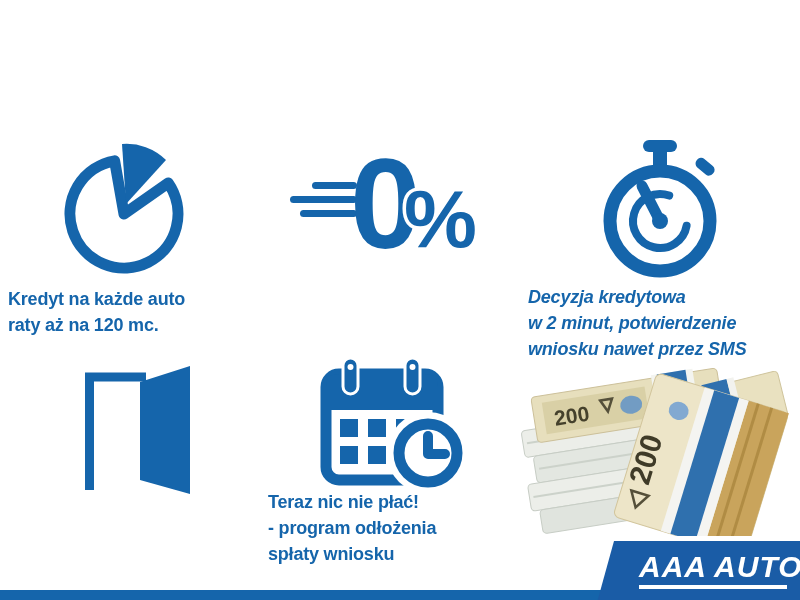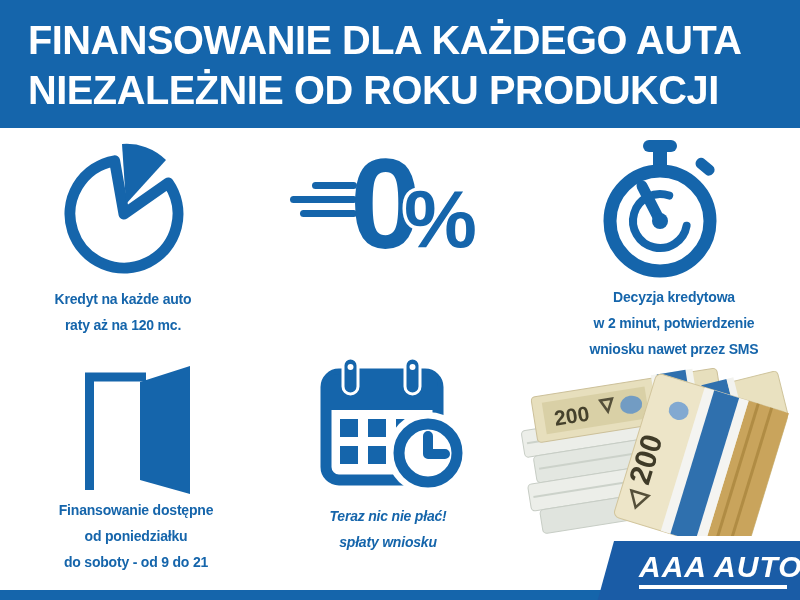--- a/index.html
+++ b/index.html
@@ -18,28 +18,28 @@
     position:absolute; left:28px; color:#fff; font-weight:bold;
     font-size:41px; line-height:1; white-space:nowrap;
     letter-spacing:-0.5px; transform:scaleX(0.97); transform-origin:left center;
   }
   .hl1 { top:20px; }
   .hl2 { top:70px; }
 
   
   .caption {
     position:absolute; color:var(--blue); font-weight:bold;
-    font-size:14px; line-height:26px; text-align:center;
+    font-size:18px; line-height:26px; 
     letter-spacing:-0.2px;
   }
   .cap-f0 { left:8px;   top:286px; width:230px; }
   .cap-f1 { left:272px; top:287px; width:232px; }
-  .cap-f2 { left:548px; top:284px; width:252px; }
+  .cap-f2 { left:528px; top:284px; width:252px;font-style:italic; }
   .cap-f3 { left:12px;  top:497px; width:248px; }
-  .cap-f4 { left:268px; top:503px; width:240px;font-style:italic; }
+  .cap-f4 { left:268px; top:489px; width:240px; }
 
   .icon-abs { position:absolute; }
 
   
   .zero-wrap { position:absolute; left:288px; top:156px; width:215px; height:112px; }
   .zero-glyph {
     position:absolute; left:62px; top:-16px; color:var(--blue);
     font-size:128px; line-height:1; font-weight:bold; letter-spacing:0;
   }
   .pct-glyph {
@@ -67,24 +67,20 @@
   .logo-underline {
     position:absolute; left:46px; top:44px; width:148px; height:4px;
     background:#fff;
   }
 </style>
 </head>
 <body>
 
 <div class="canvas">
 
-  <div class="header">
-    <div class="hl hl1">FINANSOWANIE DLA KAŻDEGO AUTA</div>
-    <div class="hl hl2">NIEZALEŻNIE OD ROKU PRODUKCJI</div>
-  </div>
 
   <svg class="icon-abs" style="left:60px;top:140px" width="140" height="140" viewBox="0 0 140 140">
     <path d="M 54.6 20.8 A 54 54 0 1 0 108.2 43 L 64 74 Z" fill="none" stroke="var(--blue)" stroke-width="11" stroke-linejoin="round"></path>
     <path d="M 66 64 L 62 4 A 56 56 0 0 1 106 20 Z" fill="var(--blue)"></path>
   </svg>
   <div class="caption cap-f0">
     <div>Kredyt na każde auto</div>
     <div>raty aż na 120 mc.</div>
   </div>
 
@@ -110,44 +106,40 @@
   <div class="caption cap-f2">
     <div>Decyzja kredytowa</div>
     <div>w 2 minut, potwierdzenie</div>
     <div>wniosku nawet przez SMS</div>
   </div>
 
   <svg class="icon-abs" style="left:80px;top:363px" width="115" height="134" viewBox="0 0 115 134">
     <path d="M 9.5 127 L 9.5 14 L 66 14" fill="none" stroke="var(--blue)" stroke-width="9"></path>
     <polygon points="60,19 110,3 110,131 60,117" fill="var(--blue)"></polygon>
   </svg>
-  <div class="caption cap-f3">
-    <div>Finansowanie dostępne</div>
-    <div>od poniedziałku</div>
-    <div>do soboty - od 9 do 21</div>
-  </div>
 
   <svg class="icon-abs" style="left:316px;top:356px" width="150" height="142" viewBox="0 0 150 142">
     <rect x="10" y="18" width="112" height="106" rx="13" fill="none" stroke="var(--blue)" stroke-width="11"></rect>
     <path d="M 10 31 Q 10 18 23 18 L 109 18 Q 122 18 122 31 L 122 54 L 10 54 Z" fill="var(--blue)"></path>
     <rect x="27" y="2" width="15" height="36" rx="7.5" fill="var(--blue)" stroke="#fff" stroke-width="3"></rect>
     <rect x="89" y="2" width="15" height="36" rx="7.5" fill="var(--blue)" stroke="#fff" stroke-width="3"></rect>
     <circle cx="34.5" cy="11" r="3" fill="#fff"></circle>
     <circle cx="96.5" cy="11" r="3" fill="#fff"></circle>
     <rect x="24" y="63" width="18" height="18" fill="var(--blue)"></rect>
     <rect x="52" y="63" width="18" height="18" fill="var(--blue)"></rect>
     <rect x="80" y="63" width="18" height="18" fill="var(--blue)"></rect>
     <rect x="24" y="90" width="18" height="18" fill="var(--blue)"></rect>
     <rect x="52" y="90" width="18" height="18" fill="var(--blue)"></rect>
     <circle cx="112" cy="97" r="41" fill="#fff"></circle>
     <circle cx="112" cy="97" r="29" fill="#fff" stroke="var(--blue)" stroke-width="11"></circle>
     <path d="M 112 80 L 112 98 L 129 98" fill="none" stroke="var(--blue)" stroke-width="10" stroke-linecap="round" stroke-linejoin="round"></path>
   </svg>
   <div class="caption cap-f4">
     <div>Teraz nic nie płać!</div>
+    <div>- program odłożenia</div>
     <div>spłaty wniosku</div>
   </div>
 
   <svg class="icon-abs" style="left:510px;top:358px" width="288" height="178" viewBox="0 0 288 178">
 
     <g transform="rotate(-9 110 110)">
       <rect x="18" y="58" width="190" height="27" rx="4" fill="#eceee9" stroke="#c7cdc5"></rect>
       <rect x="26" y="85" width="190" height="27" rx="4" fill="#e3e7e1" stroke="#c7cdc5"></rect>
       <rect x="16" y="112" width="190" height="27" rx="4" fill="#eceee9" stroke="#c7cdc5"></rect>
       <rect x="24" y="139" width="182" height="24" rx="4" fill="#e0e4de" stroke="#c7cdc5"></rect>

